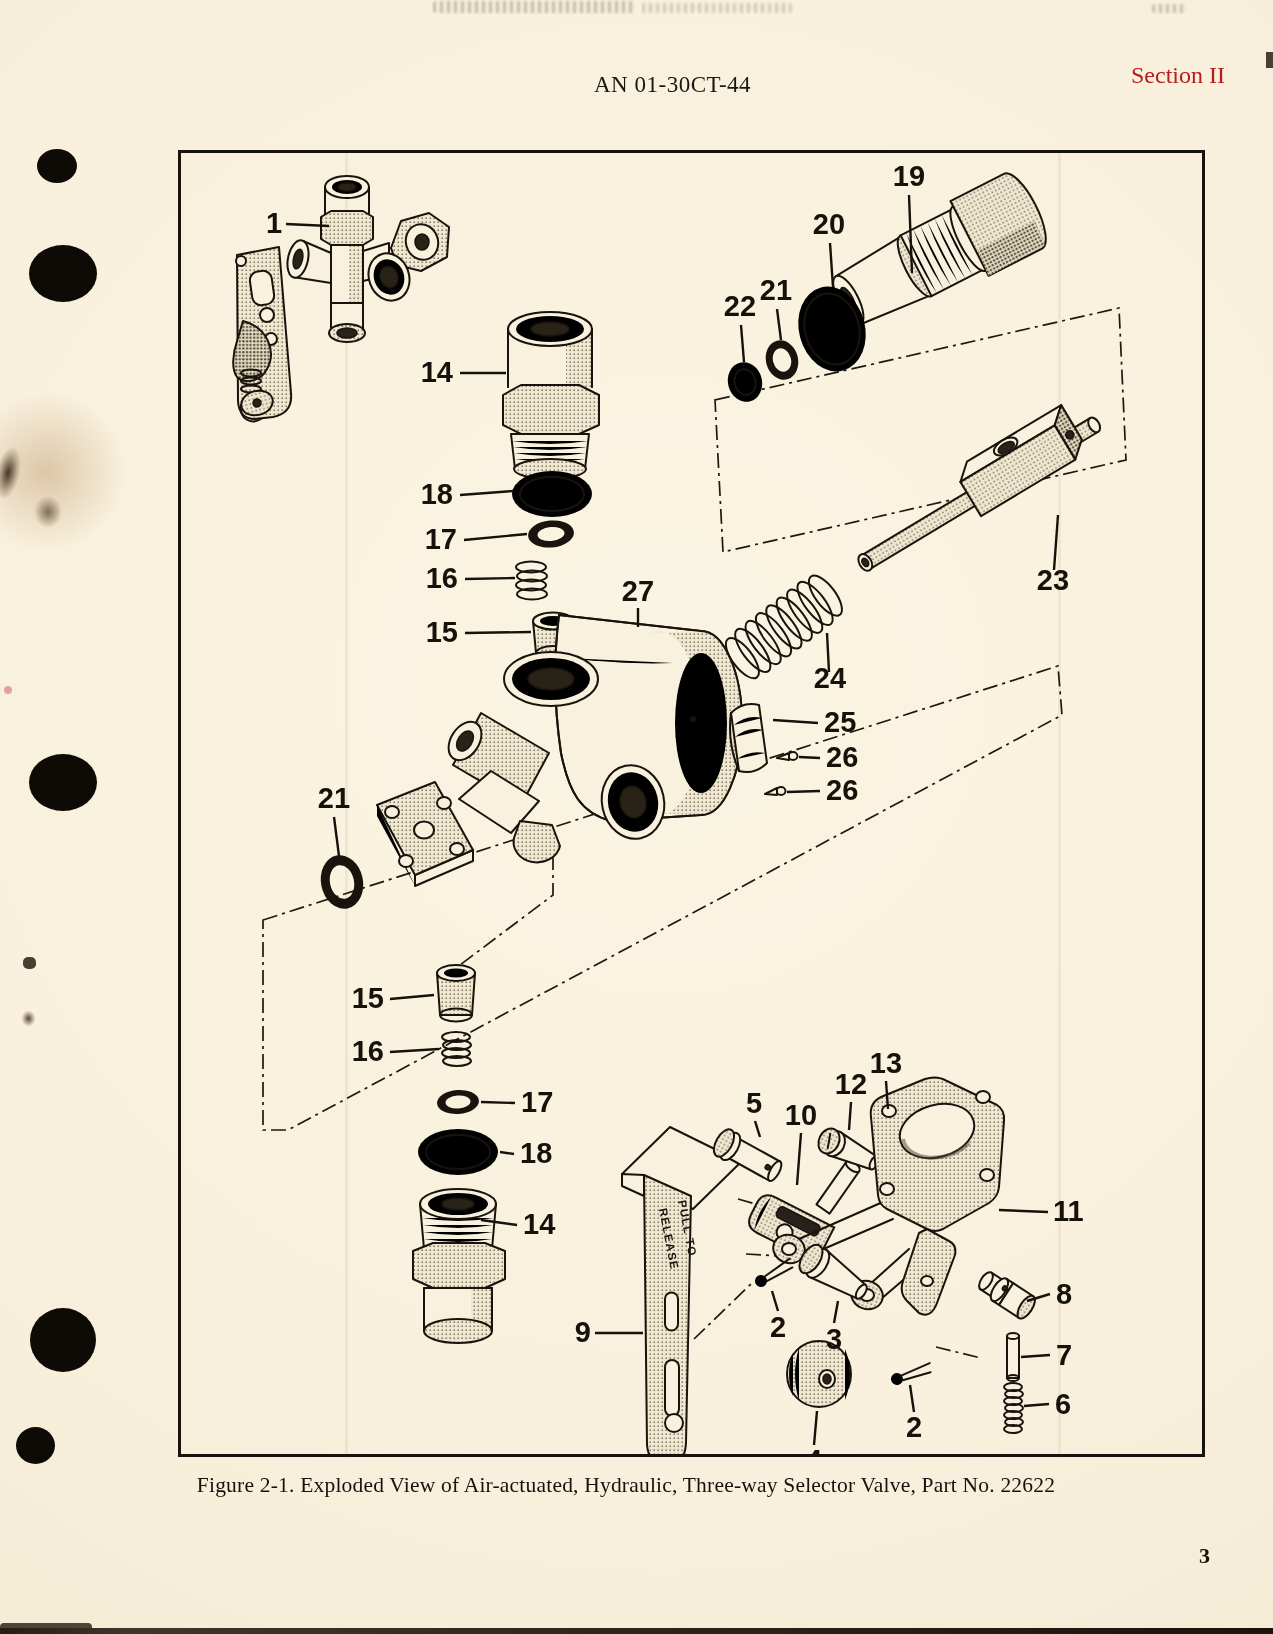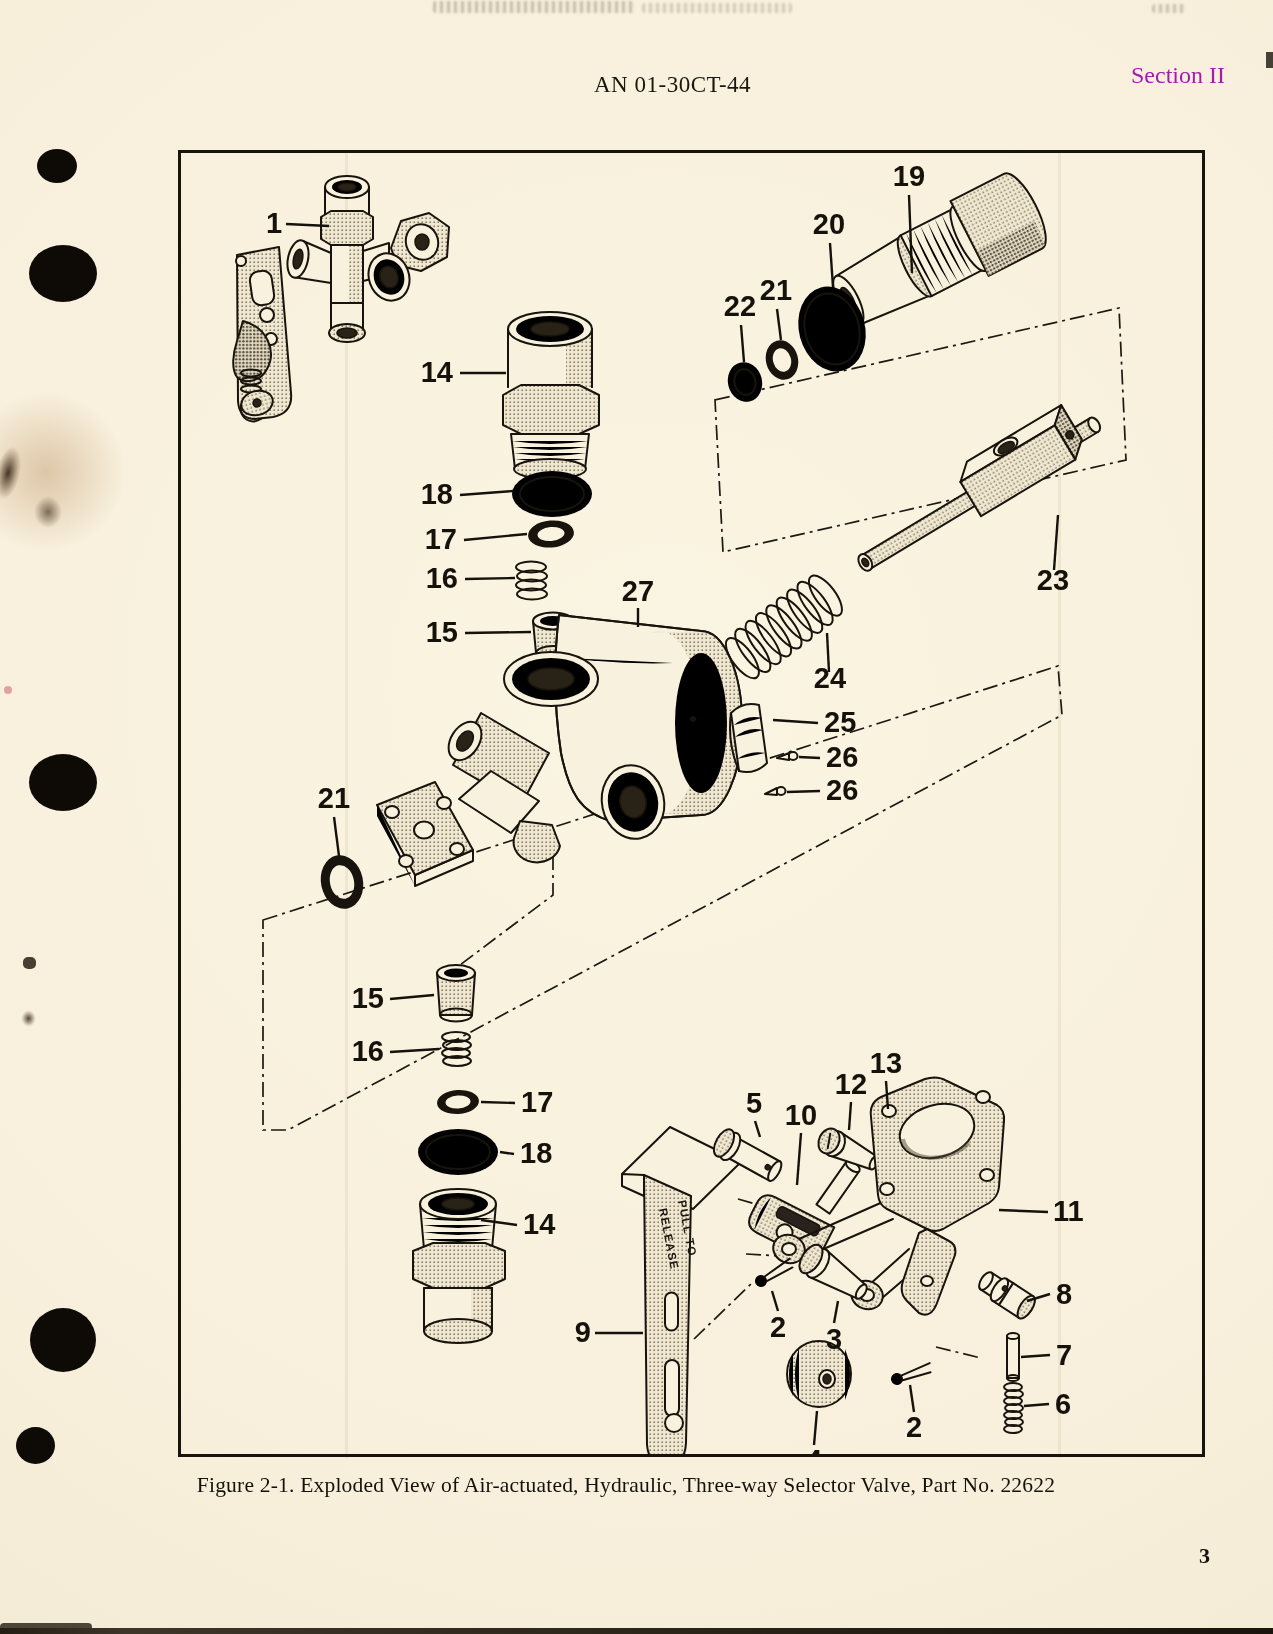--- a/index.html
+++ b/index.html
@@ -3,21 +3,21 @@
 <meta charset="utf-8">
 <style>
   html,body{margin:0;padding:0;}
   body{
     width:1273px;height:1634px;position:relative;overflow:hidden;
     background:radial-gradient(ellipse 120% 90% at 52% 42%, #faf4e2 0%, #f8f0dc 55%, #f1e7cf 100%);
     font-family:"Liberation Serif", serif;color:#17130d;
   }
   .abs{position:absolute;}
   .doc-number{top:72px;left:594px;font-size:23px;letter-spacing:.5px;color:#1b160f;}
-  .section-label{top:62px;left:1131px;font-size:24px;color:#a21caf;}
+  .section-label{top:62px;left:1131px;font-size:24px;color:#b91c1c;}
   .figure-frame{
     left:178px;top:150px;width:1027px;height:1307px;box-sizing:border-box;
     border:3px solid #17130d;background:transparent;
   }
   .figure-frame svg{display:block;width:100%;height:100%;}
   .caption{top:1473px;left:0;width:1252px;text-align:center;font-size:21.5px;color:#15110b;letter-spacing:.2px;}
   .page-number{top:1543px;left:1199px;font-size:22px;font-weight:600;color:#15110b;}
   .binder-mark{background:#0e0b07;border-radius:50%;}
   .bm1{left:37px;top:149px;width:40px;height:34px;}
   .bm2{left:29px;top:245px;width:68px;height:57px;}

